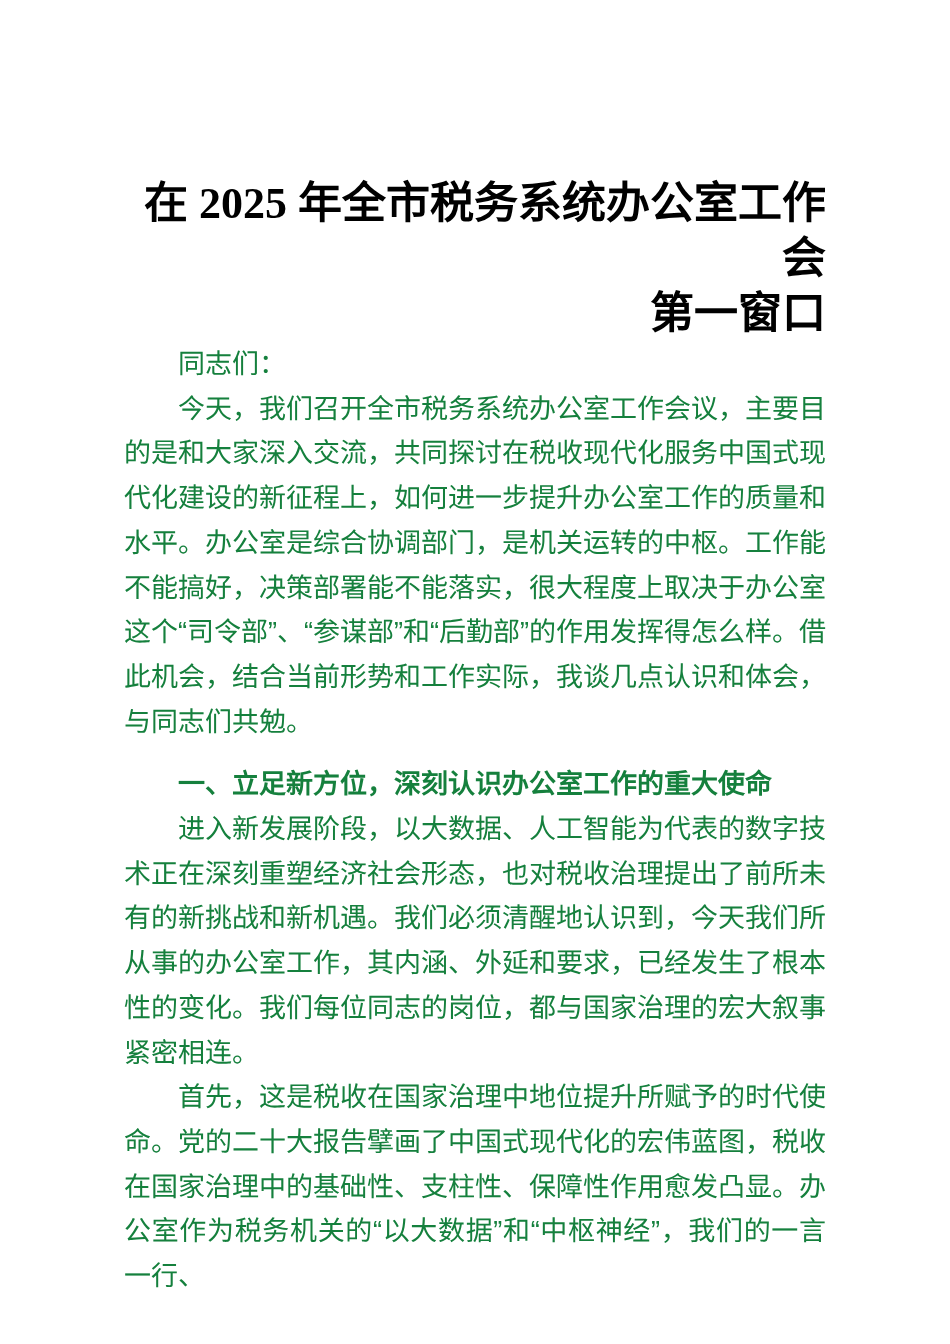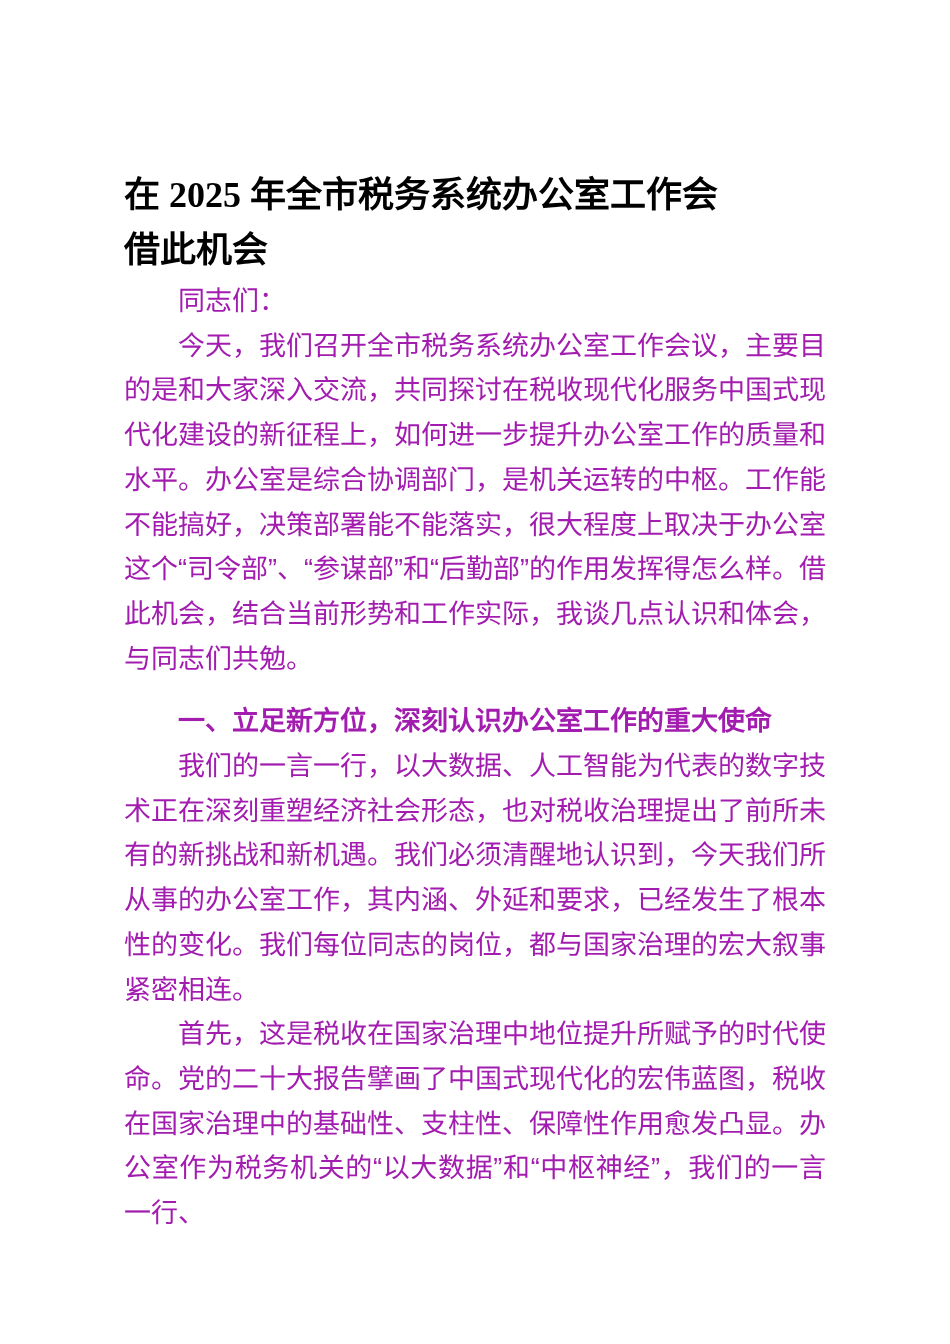--- a/index.html
+++ b/index.html
@@ -17,55 +17,55 @@
   .page {
     box-sizing: border-box;
     width: 950px;
     height: 1344px;
     padding: 164px 124px 0 124px;
     background: #ffffff;
   }
   .doc-title {
     font-family: "Liberation Serif", "DejaVu Serif", serif;
     font-weight: bold;
-    font-size: 36px;
+    font-size: 44px;
     line-height: 55px;
-    text-align: left;
+    text-align: right;
     color: #000000;
-    margin: 4px 0 0 0;
+    margin: 12px 0 0 0;
   }
   .doc-body {
     margin-top: 1px;
   }
   .para {
     margin: 0;
     font-size: 27px;
     line-height: 44.7px;
     text-align: justify;
     text-indent: 2em;
     letter-spacing: 0px;
     word-break: break-all;
-    color: #a21caf;
+    color: #15803d;
   }
   .para.heading {
     font-weight: bold;
     margin-top: 18px;
   }
 </style>
 </head>
 <body>
 
 <div class="page">
 
   <h1 class="doc-title">
     <span>在 2025 年全市税务系统办公室工作会</span><br>
-    <span>借此机会</span>
+    <span>第一窗口</span>
   </h1>
 
   <div class="doc-body">
     <p class="para">同志们：</p>
     <p class="para">今天，我们召开全市税务系统办公室工作会议，主要目的是和大家深入交流，共同探讨在税收现代化服务中国式现代化建设的新征程上，如何进一步提升办公室工作的质量和水平。办公室是综合协调部门，是机关运转的中枢。工作能不能搞好，决策部署能不能落实，很大程度上取决于办公室这个“司令部”、“参谋部”和“后勤部”的作用发挥得怎么样。借此机会，结合当前形势和工作实际，我谈几点认识和体会，与同志们共勉。</p>
     <p class="para heading">一、立足新方位，深刻认识办公室工作的重大使命</p>
-    <p class="para">我们的一言一行，以大数据、人工智能为代表的数字技术正在深刻重塑经济社会形态，也对税收治理提出了前所未有的新挑战和新机遇。我们必须清醒地认识到，今天我们所从事的办公室工作，其内涵、外延和要求，已经发生了根本性的变化。我们每位同志的岗位，都与国家治理的宏大叙事紧密相连。</p>
+    <p class="para">进入新发展阶段，以大数据、人工智能为代表的数字技术正在深刻重塑经济社会形态，也对税收治理提出了前所未有的新挑战和新机遇。我们必须清醒地认识到，今天我们所从事的办公室工作，其内涵、外延和要求，已经发生了根本性的变化。我们每位同志的岗位，都与国家治理的宏大叙事紧密相连。</p>
     <p class="para">首先，这是税收在国家治理中地位提升所赋予的时代使命。党的二十大报告擘画了中国式现代化的宏伟蓝图，税收在国家治理中的基础性、支柱性、保障性作用愈发凸显。办公室作为税务机关的“以大数据”和“中枢神经”，我们的一言一行、</p>
   </div>
 
 </div>
 
 </body></html>

